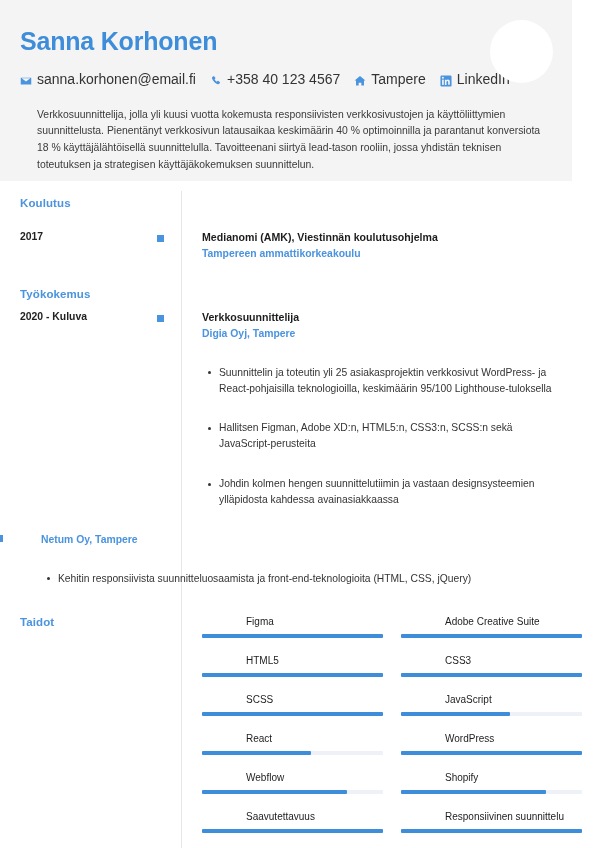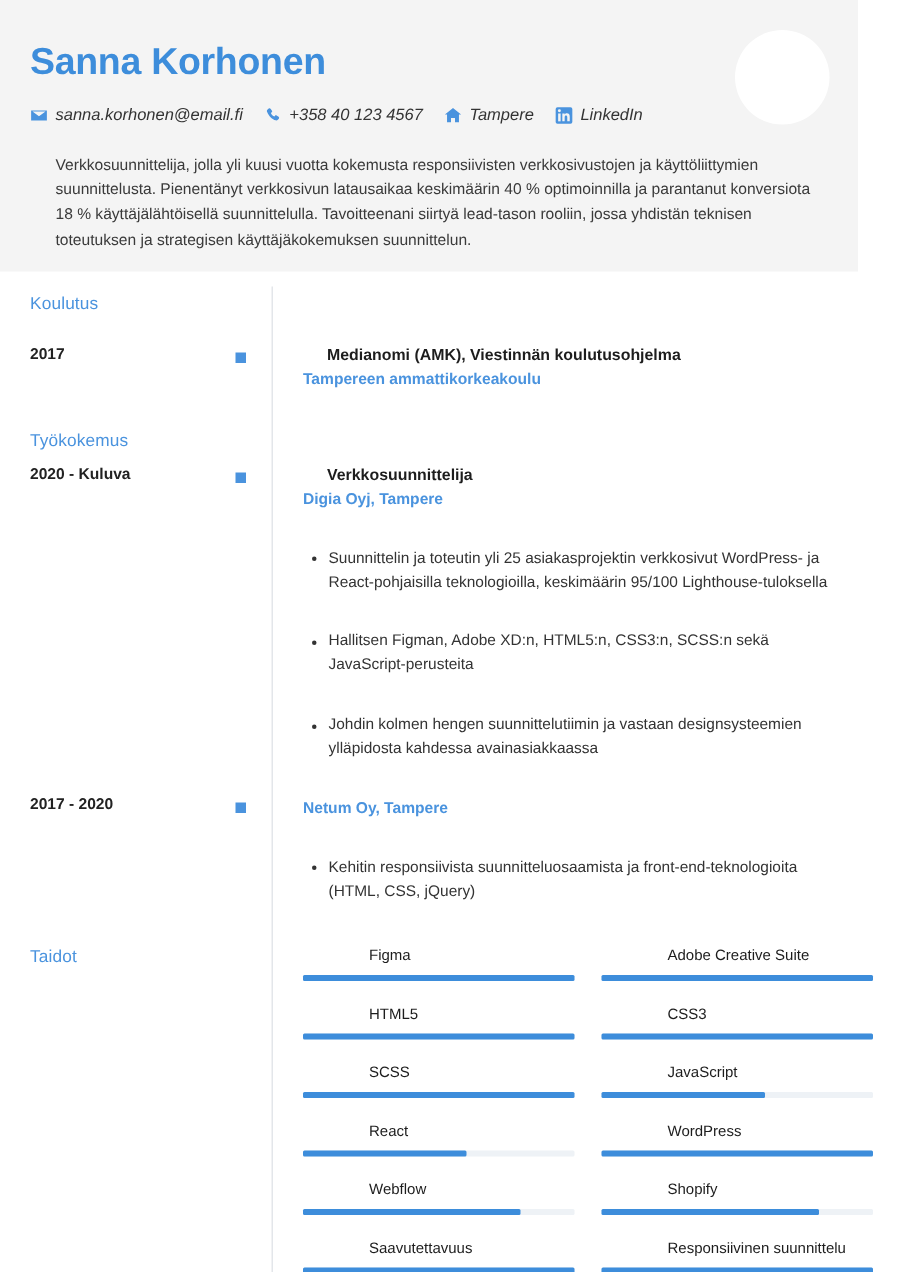--- a/index.html
+++ b/index.html
@@ -39,26 +39,25 @@
   .contact-row {
     display: flex;
     align-items: center;
     gap: 14px;
     margin-top: 15px;
     flex-wrap: nowrap;
   }
 
   .contact-item {
     display: flex;
-    align-items: flex-start;
+    align-items: flex-end;
     gap: 5px;
-    font-size: 11px;
+    font-size: 14px;
     color: #333333;
     white-space: nowrap;
-    font-style: italic;
   }
 
   .contact-item .ic {
     display: inline-flex;
     align-items: center;
     justify-content: center;
     width: 12px;
     height: 12px;
     color: #4a93de;
     flex: 0 0 auto;
@@ -113,21 +112,21 @@
   }
 
   .col-right {
     flex: 1 1 auto;
     padding-left: 21px;
     position: relative;
   }
 
   .section-title {
     font-size: 11.5px;
-    font-weight: normal;
+    font-weight: bold;
     color: #4a93de;
     letter-spacing: 0.1px;
   }
 
   .date-label {
     font-size: 10.4px;
     font-weight: bold;
     color: #222222;
   }
 
@@ -146,21 +145,20 @@
     width: 7px;
     height: 7px;
     background: #4a93de;
   }
 
   .job-title {
     font-size: 10.6px;
     font-weight: bold;
     color: #1d1d1d;
     line-height: 1.3;
-    margin-left: 16px;
   }
 
   .org {
     font-size: 10.4px;
     font-weight: bold;
     color: #4a93de;
     margin-top: 2px;
     line-height: 1.3;
   }
 
@@ -336,23 +334,20 @@
           <li>Suunnittelin ja toteutin yli 25 asiakasprojektin verkkosivut WordPress- ja React-pohjaisilla teknologioilla, keskimäärin 95/100 Lighthouse-tuloksella</li>
           <li>Hallitsen Figman, Adobe XD:n, HTML5:n, CSS3:n, SCSS:n sekä JavaScript-perusteita</li>
           <li>Johdin kolmen hengen suunnittelutiimin ja vastaan designsysteemien ylläpidosta kahdessa avainasiakkaassa</li>
         </ul>
       </div>
     </div>
 
     <div class="gap-md"></div>
 
     <div class="entry">
-      <div class="col-left">
-        <div class="date-label">2017 - 2020</div>
-      </div>
       <div class="col-right">
         <div class="marker"></div>
         <div class="org">Netum Oy, Tampere</div>
         <ul class="bullets">
           <li>Kehitin responsiivista suunnitteluosaamista ja front-end-teknologioita (HTML, CSS, jQuery)</li>
         </ul>
       </div>
     </div>
 
     <div class="gap-lg"></div>

